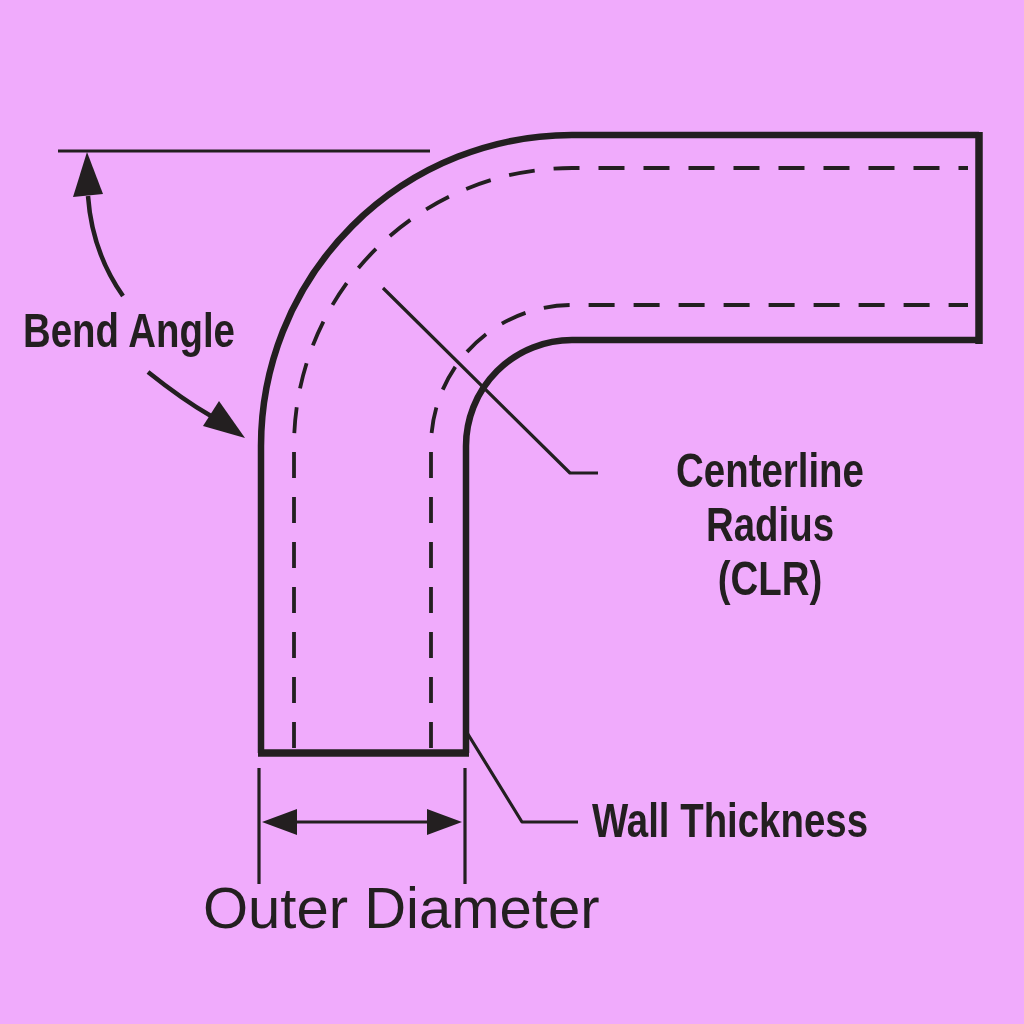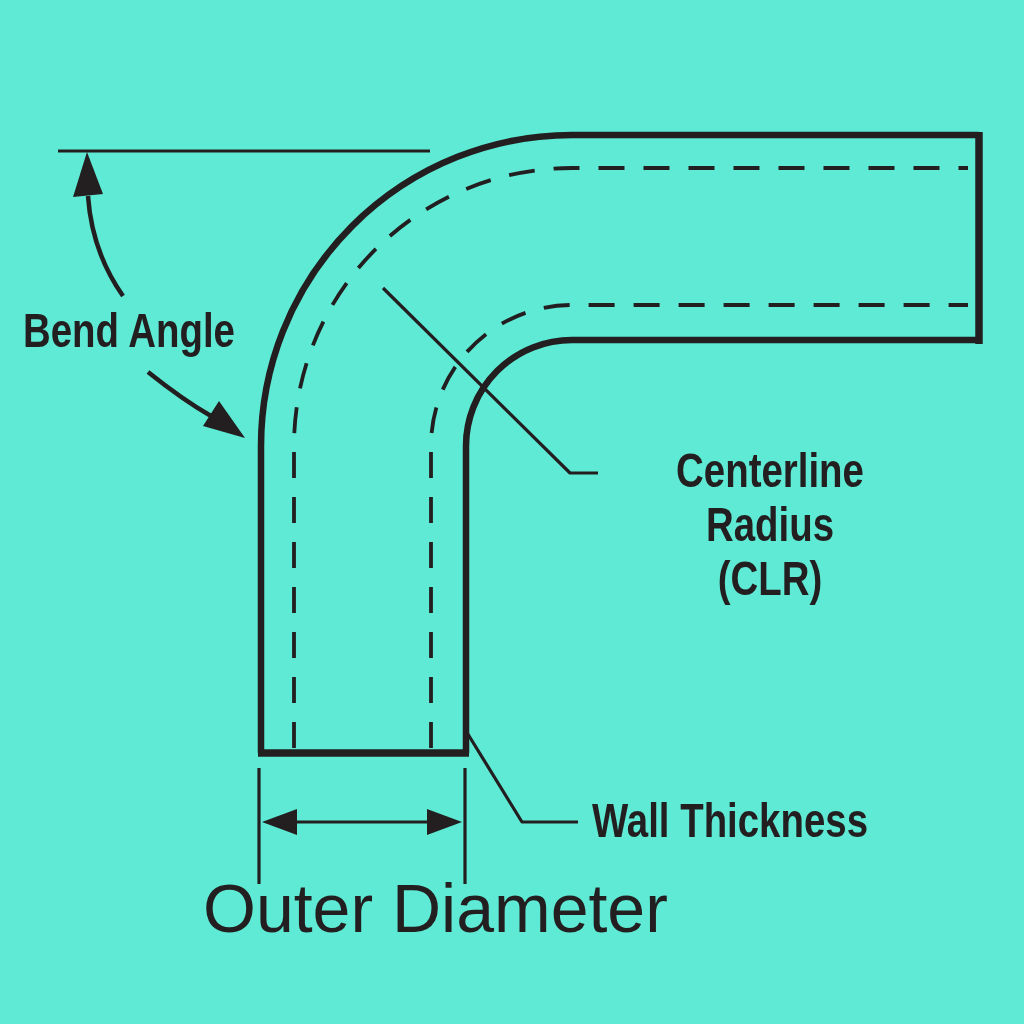--- a/index.html
+++ b/index.html
@@ -2,21 +2,21 @@
 <html style="--ink: #231f20;"><head>
 <meta charset="utf-8">
 <style>
   :root { --ink: #231f20; }
   * { box-sizing: border-box; }
   html, body { margin: 0; padding: 0; background: #ffffff; }
   .stage {
     position: relative;
     width: 1024px;
     height: 1024px;
-    background: #5eead4;
+    background: #f0abfc;
     overflow: hidden;
     font-family: "Liberation Sans", sans-serif;
   }
   svg.art { position: absolute; left: 0; top: 0; width: 1024px; height: 1024px; display: block; }
   svg.art path { fill: none; stroke: var(--ink); stroke-linecap: butt; stroke-linejoin: round; }
   .thin   { stroke-width: 3.2px; }
   .curvearrow { stroke-width: 4.5px; }
   .wall   { stroke-width: 6.5px; }
   .cap    { stroke-width: 7.5px; }
   .dashed { stroke-width: 3.8px; stroke-dasharray: 26 19; }
@@ -30,21 +30,21 @@
     transform: scaleX(0.8);
     transform-origin: 0 0;
   }
   .lbl-clr {
     text-align: center;
     transform-origin: 50% 0;
     white-space: normal;
   }
   .lbl-regular {
     font-weight: 400;
-    font-size: 68px;
+    font-size: 58px;
     line-height: 52px;
   }
 </style>
 </head>
 <body>
 
 <div class="stage">
 
   <svg class="art" viewBox="0 0 1024 1024" aria-hidden="true">
 

